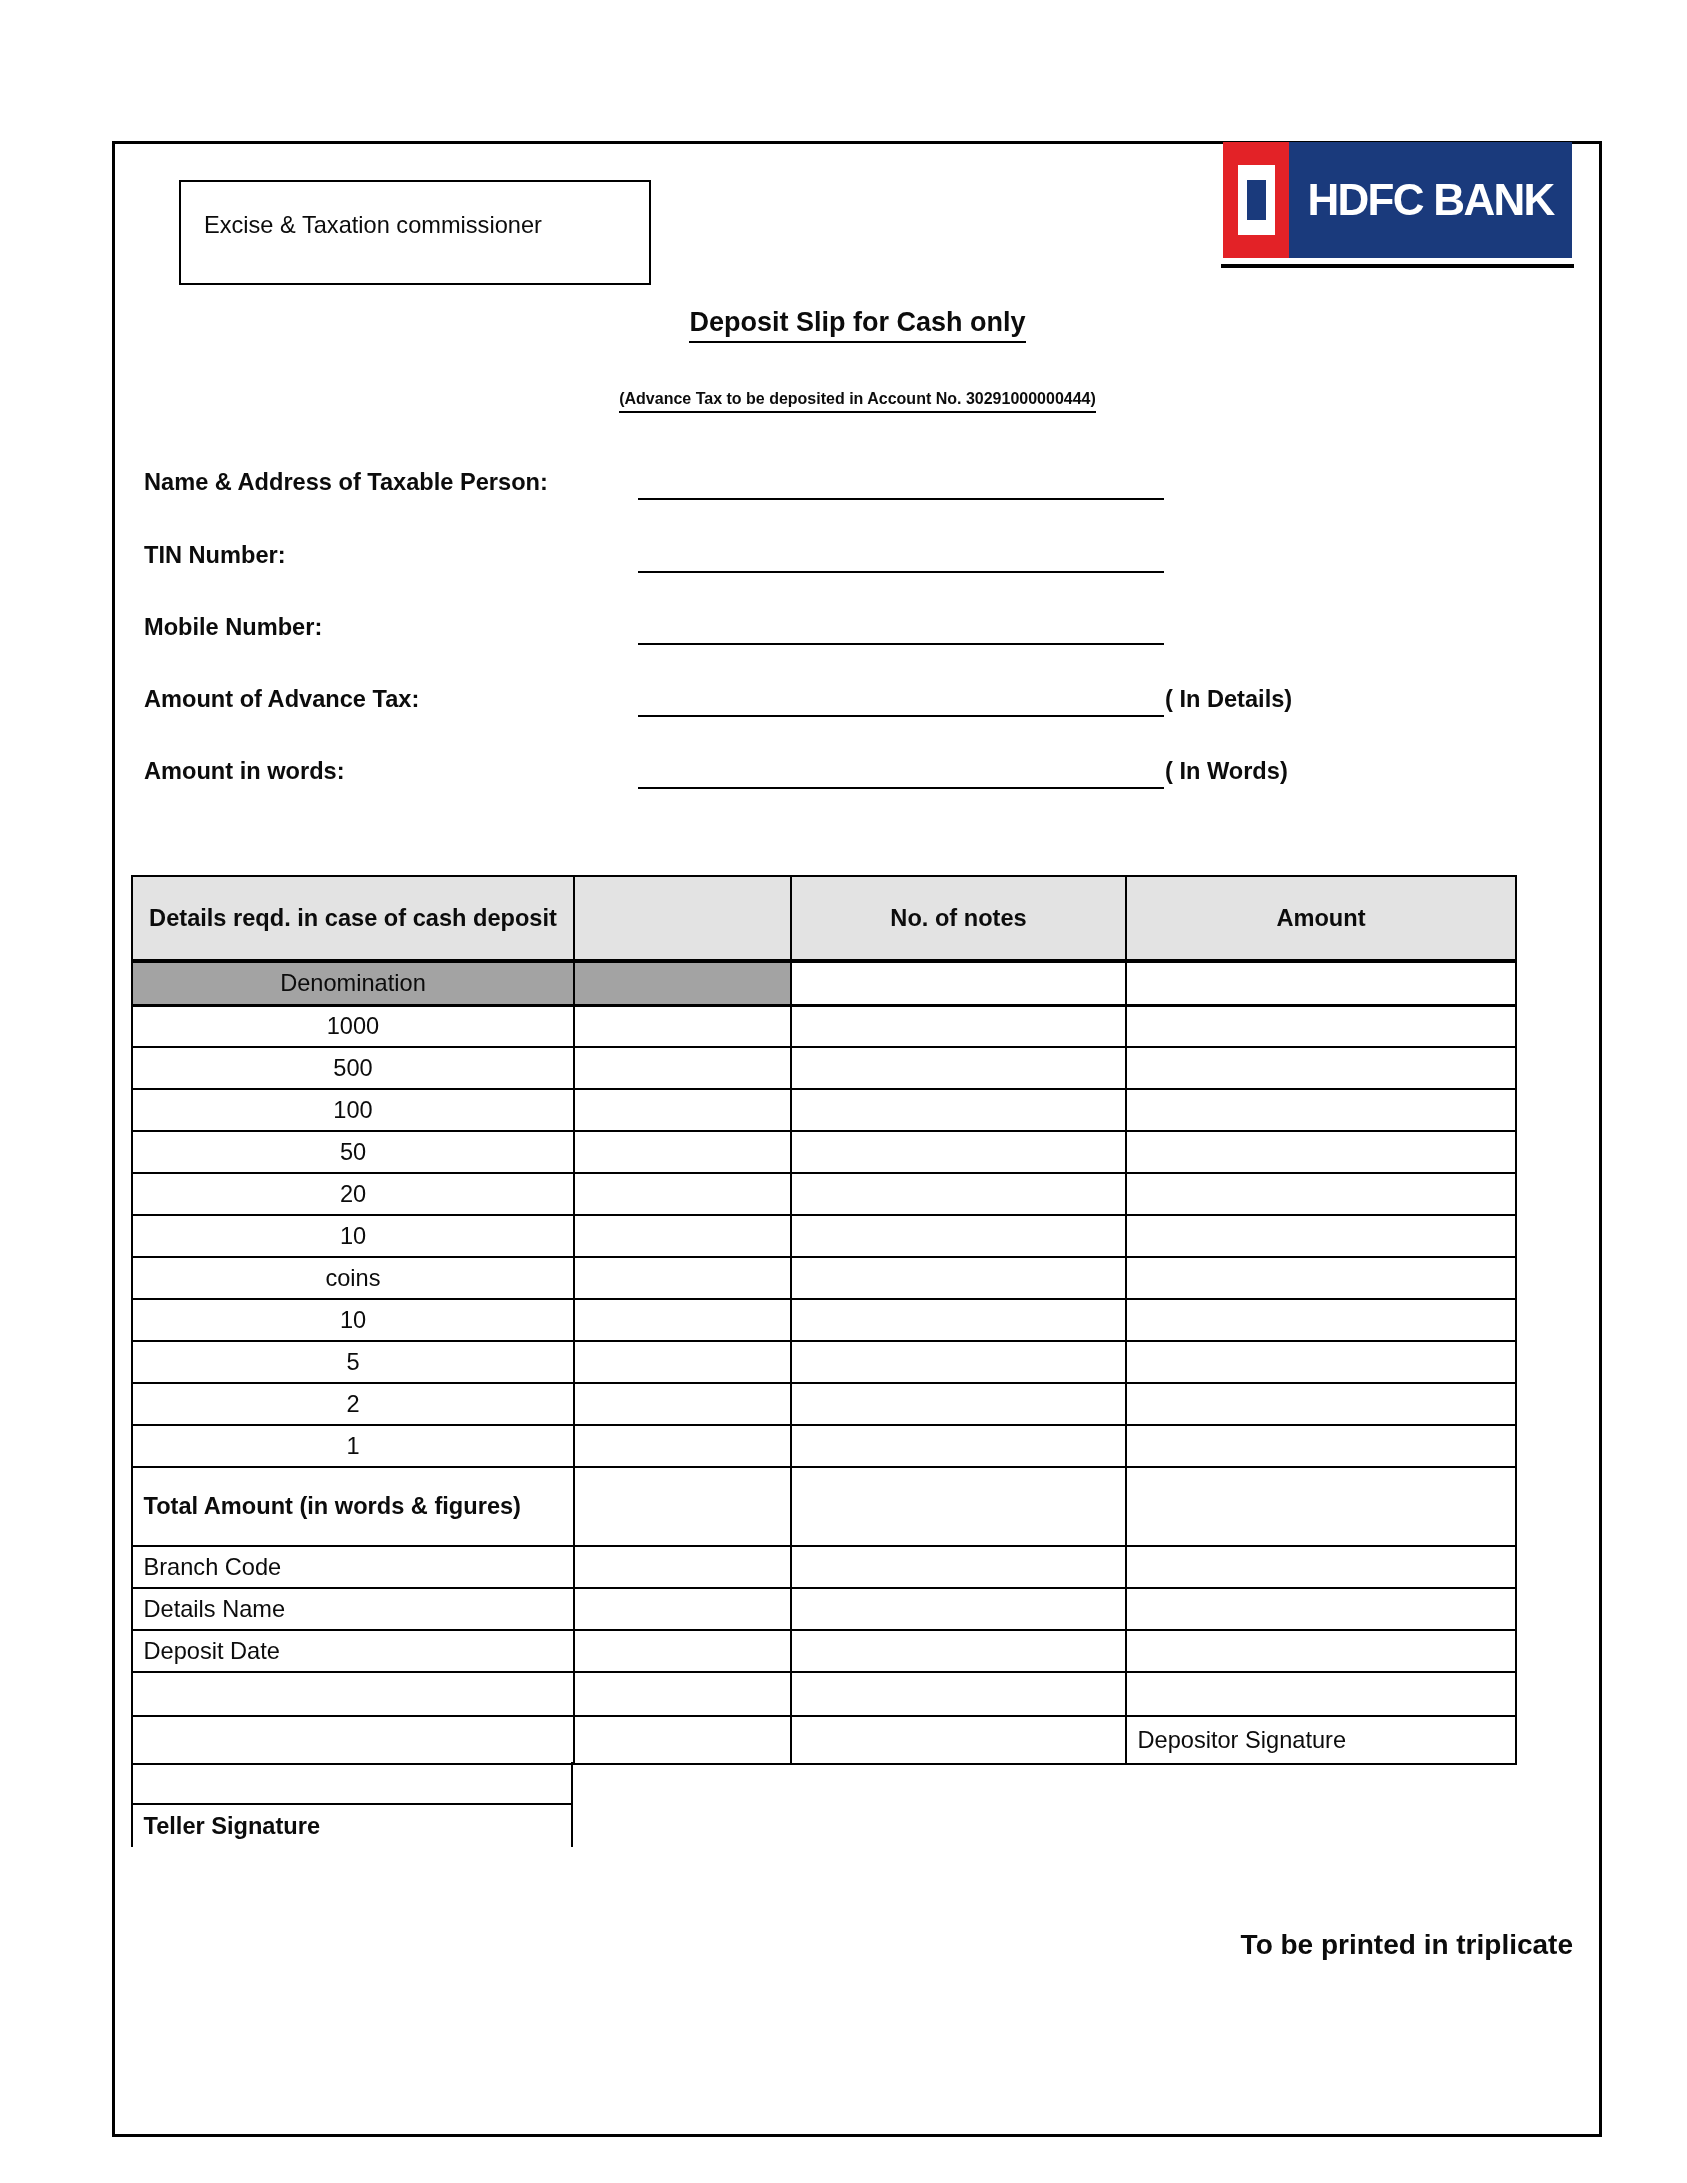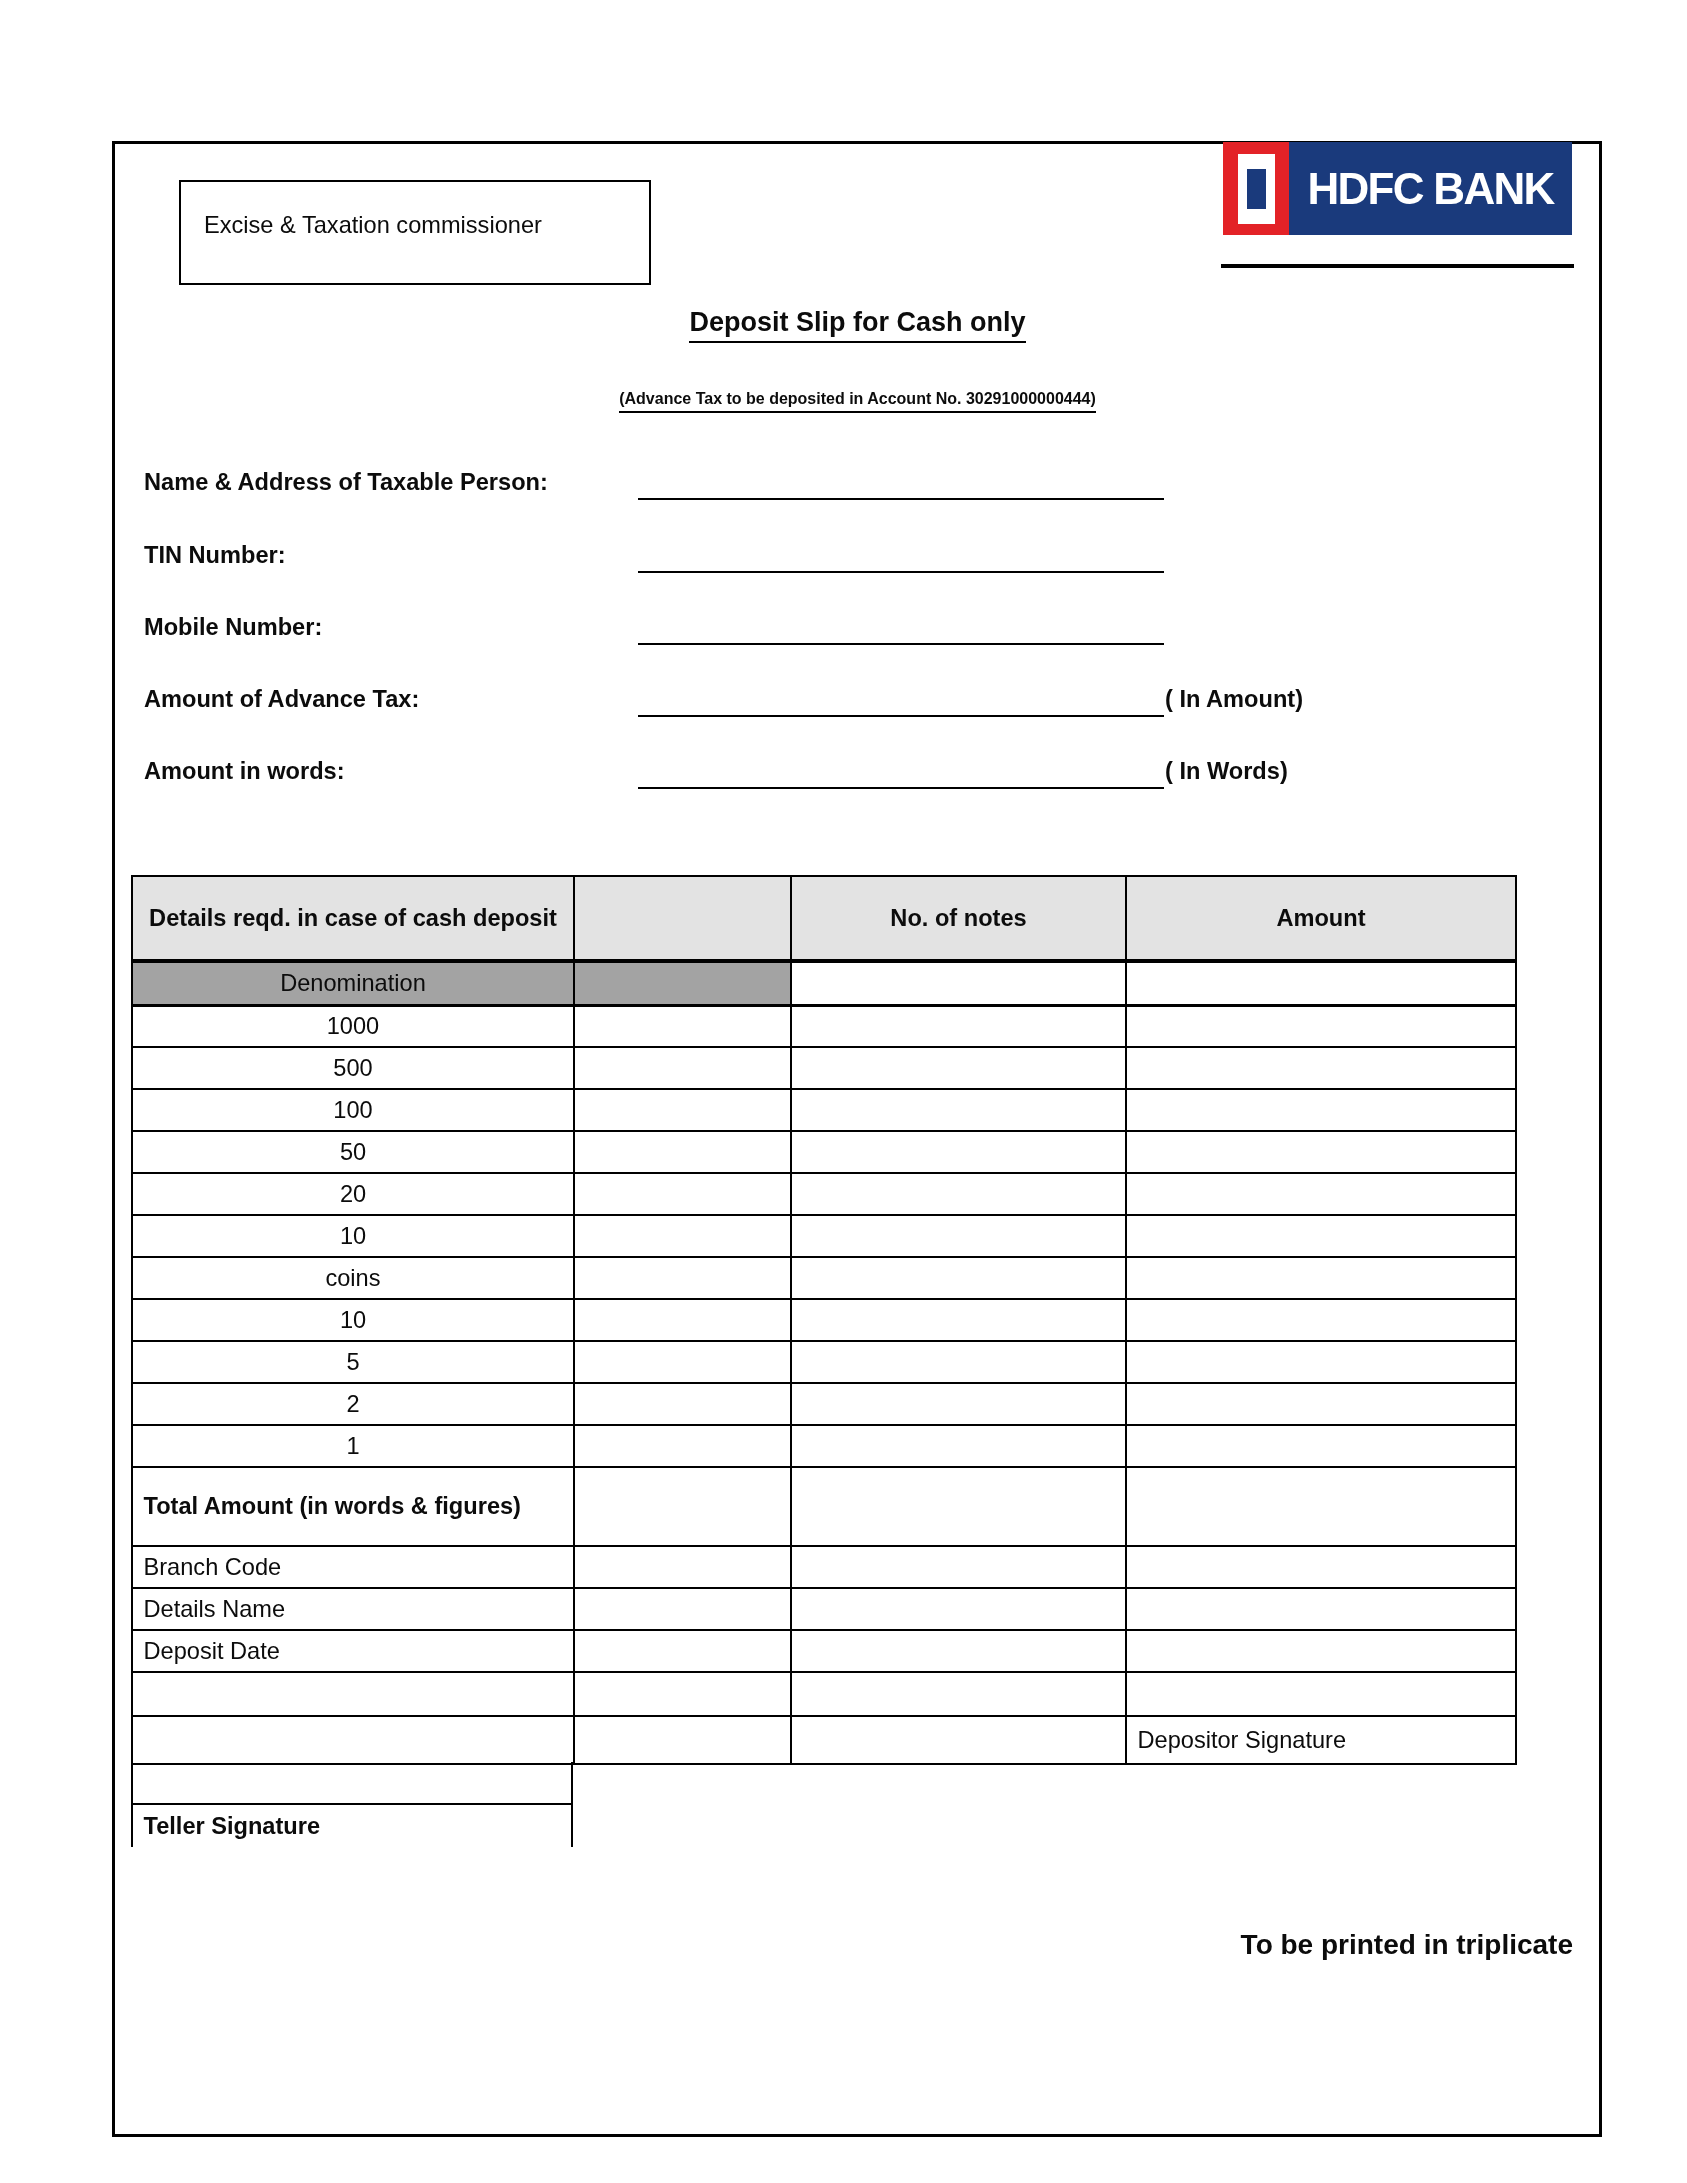--- a/index.html
+++ b/index.html
@@ -13,21 +13,21 @@
   .page-border {
     left:112px; top:141px; width:1490px; height:1996px;
     border:3.5px solid #000;
   }
 
   .issuer-box {
     left:179px; top:180px; width:472px; height:105px;
     border:2.6px solid #000; font-size:23.6px; padding:30px 0 0 23px;
   }
 
-  .logo { left:1223px; top:142px; width:349px; height:93px; display:flex; }
+  .logo { left:1223px; top:142px; width:349px; height:116px; display:flex; }
   .logo-mark {
     width:66px; background:#e32227; display:flex;
     align-items:center; justify-content:center;
   }
   .logo-mark-white {
     width:37px; height:70px; background:#ffffff; display:flex;
     align-items:center; justify-content:center;
   }
   .logo-mark-navy { width:19px; height:40px; background:#1a3a7c; }
   .logo-band {
@@ -112,21 +112,21 @@
 <div class="abs field-line" style="top:469px"></div>
 
 <div class="abs field-label" style="top:542px">TIN Number:</div>
 <div class="abs field-line" style="top:542px"></div>
 
 <div class="abs field-label" style="top:614px">Mobile Number:</div>
 <div class="abs field-line" style="top:614px"></div>
 
 <div class="abs field-label" style="top:686px">Amount of Advance Tax:</div>
 <div class="abs field-line" style="top:686px"></div>
-<div class="abs field-suffix" style="top:686px">( In Amount)</div>
+<div class="abs field-suffix" style="top:686px">( In Details)</div>
 
 <div class="abs field-label" style="top:758px">Amount in words:</div>
 <div class="abs field-line" style="top:758px"></div>
 <div class="abs field-suffix" style="top:758px">( In Words)</div>
 
 <table class="deposit-table">
   <colgroup>
     <col style="width:442px">
       <col style="width:217px">
       <col style="width:335px">

